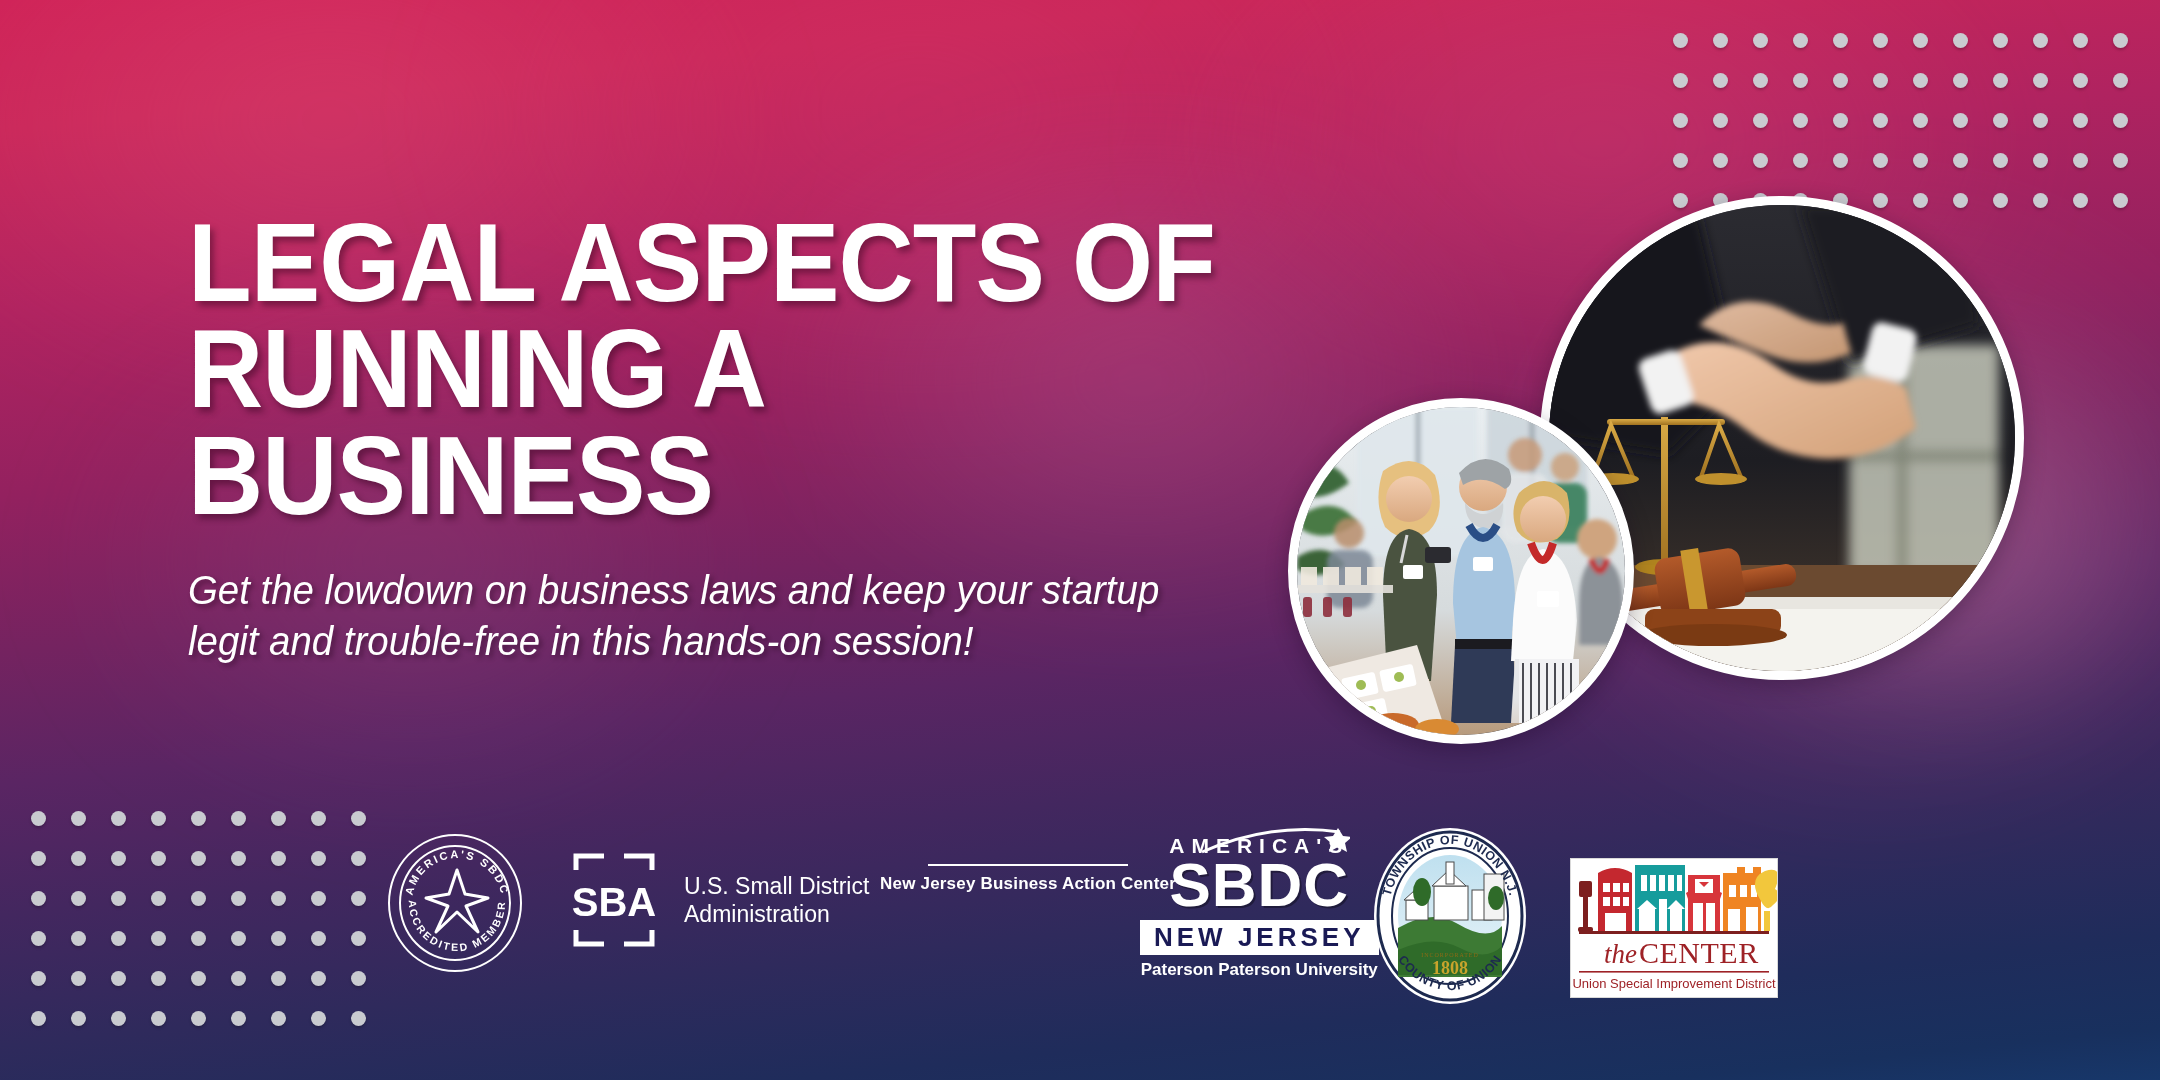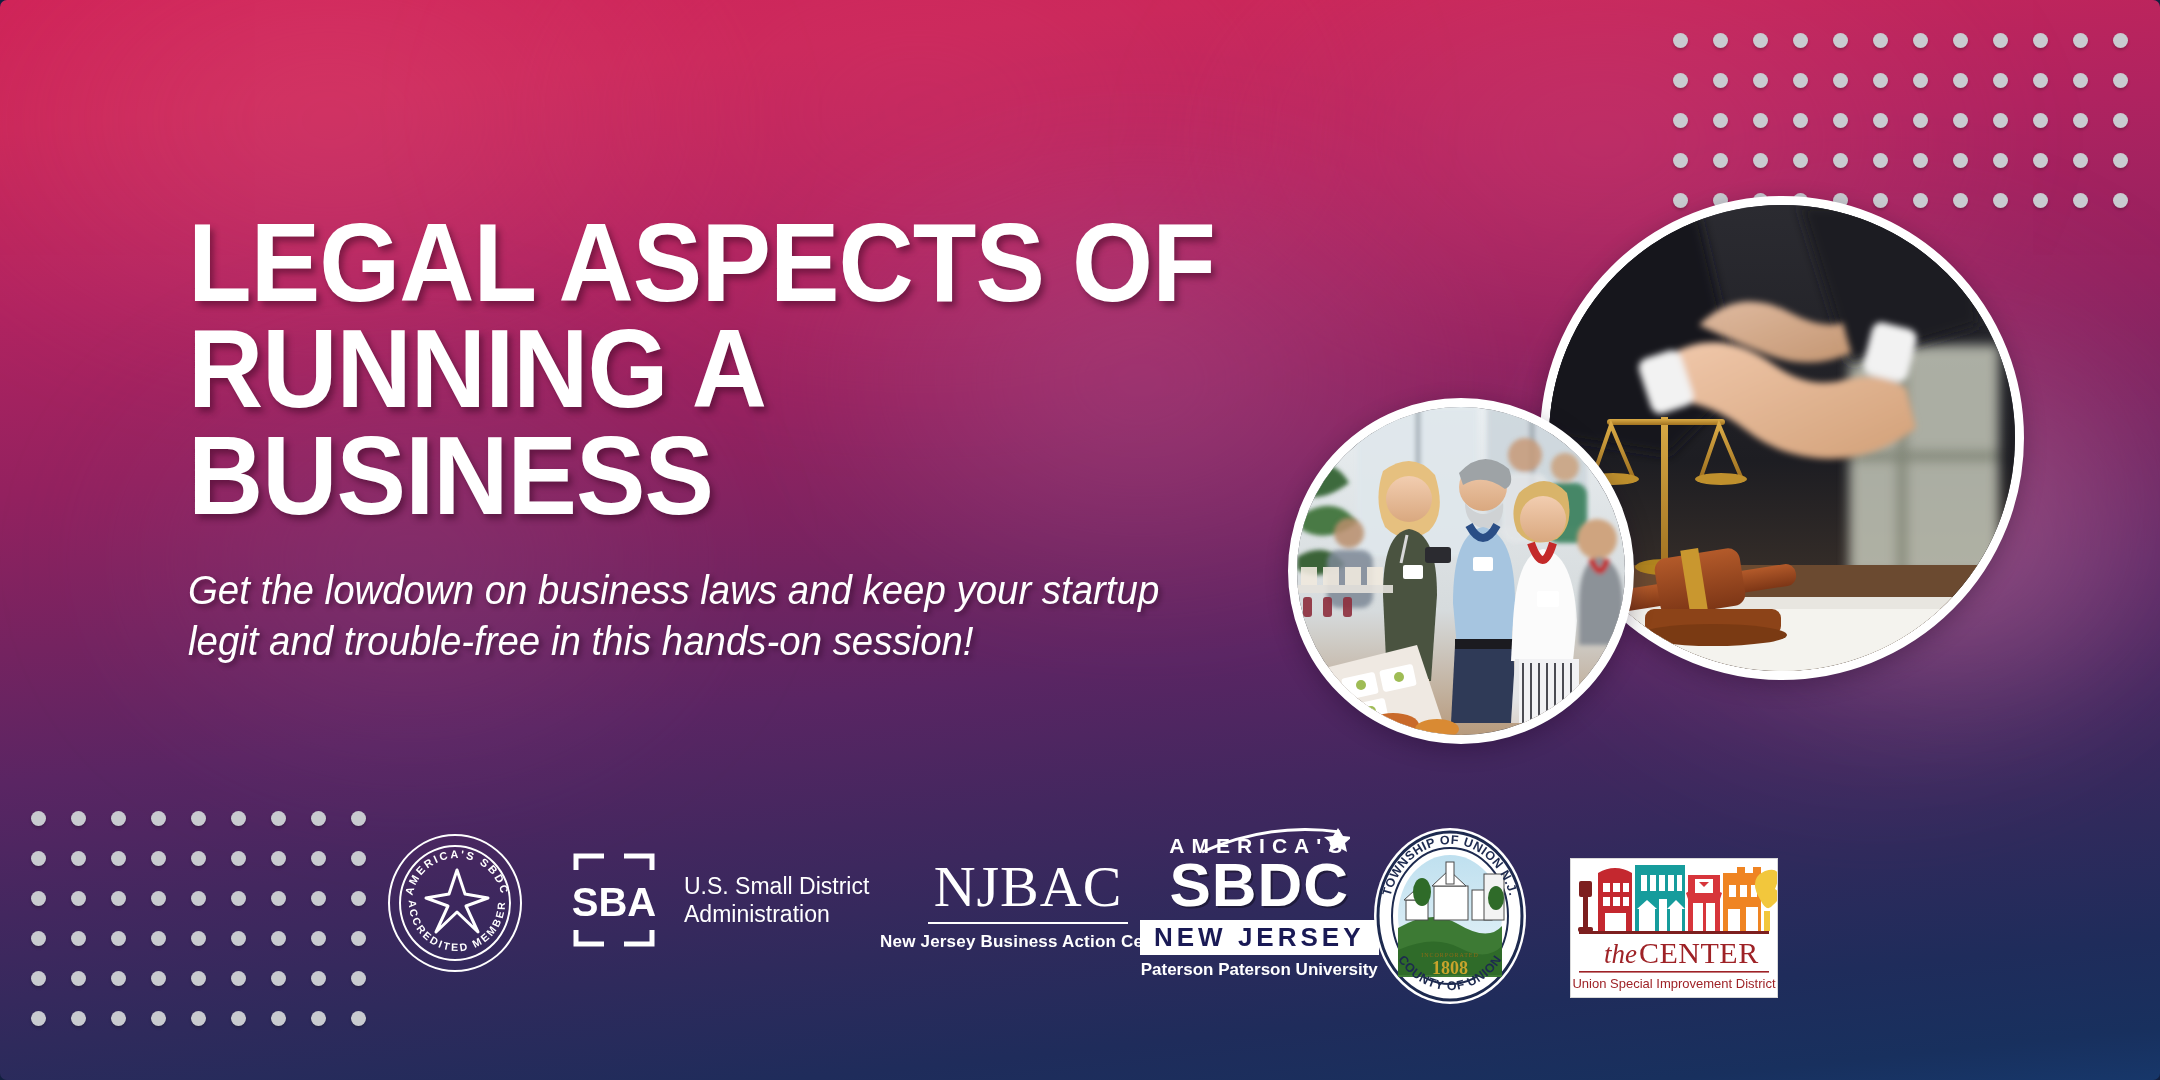--- a/index.html
+++ b/index.html
@@ -17,21 +17,20 @@
         #c92659 10%,
         #b02360 24%,
         #93215f 38%,
         #742360 50%,
         #5a2563 60%,
         #43275f 70%,
         #2f2a5c 80%,
         #1f2c5b 89%,
         #18305e 96%,
         #17376a 100%);
-    border-radius:7px;
   }
   
   .smoke{position:absolute;inset:0;pointer-events:none;}
   .smoke i{position:absolute;display:block;border-radius:50%;filter:blur(58px);opacity:.33;}
   .s1{left:-120px;top:-160px;width:900px;height:560px;background:#e8partial;}
   .s1{background:radial-gradient(ellipse at center,#e8577f 0%,rgba(232,87,127,0) 70%);}
   .s2{left:420px;top:-200px;width:1000px;height:620px;background:radial-gradient(ellipse at center,#d83a6d 0%,rgba(216,58,109,0) 70%);}
   .s3{left:1150px;top:-120px;width:900px;height:520px;background:radial-gradient(ellipse at center,#e04a78 0%,rgba(224,74,120,0) 70%);}
   .s4{left:760px;top:120px;width:760px;height:520px;background:radial-gradient(ellipse at center,#b8679d 0%,rgba(184,103,157,0) 72%);opacity:.22;}
   .s5{left:1500px;top:180px;width:760px;height:640px;background:radial-gradient(ellipse at center,#c06a9c 0%,rgba(192,106,156,0) 72%);opacity:.25;}
@@ -509,21 +508,20 @@
           <text x="54" y="68" text-anchor="middle" fill="#ffffff" font-family="Liberation Sans, sans-serif" font-size="40" font-weight="700">SBA</text>
         </svg>
       </div>
       <div class="sba-text">
         <div>U.S. Small District</div>
         <div>Administration</div>
       </div>
     </div>
 
     <div class="logo" id="logo-njbac">
-      <div class="njbac-word">NJBAC</div>
       <div class="njbac-rule"></div>
       <div class="njbac-sub">New Jersey Business Action Center</div>
     </div>
 
     <div class="logo" id="logo-sbdcnj">
       <svg class="sbdcnj-swoosh" viewBox="0 0 150 28">
         <path d="M2 24 Q70 -6 140 4" stroke="#ffffff" stroke-width="3" fill="none"></path>
         <path d="M138 0 l5 8 l9 1 l-7 6 l2 9 l-9 -5 l-9 5 l2 -9 l-7 -6 l9 -1Z" fill="#ffffff"></path>
       </svg>
       <div class="sbdcnj-top">AMERICA'S</div>

